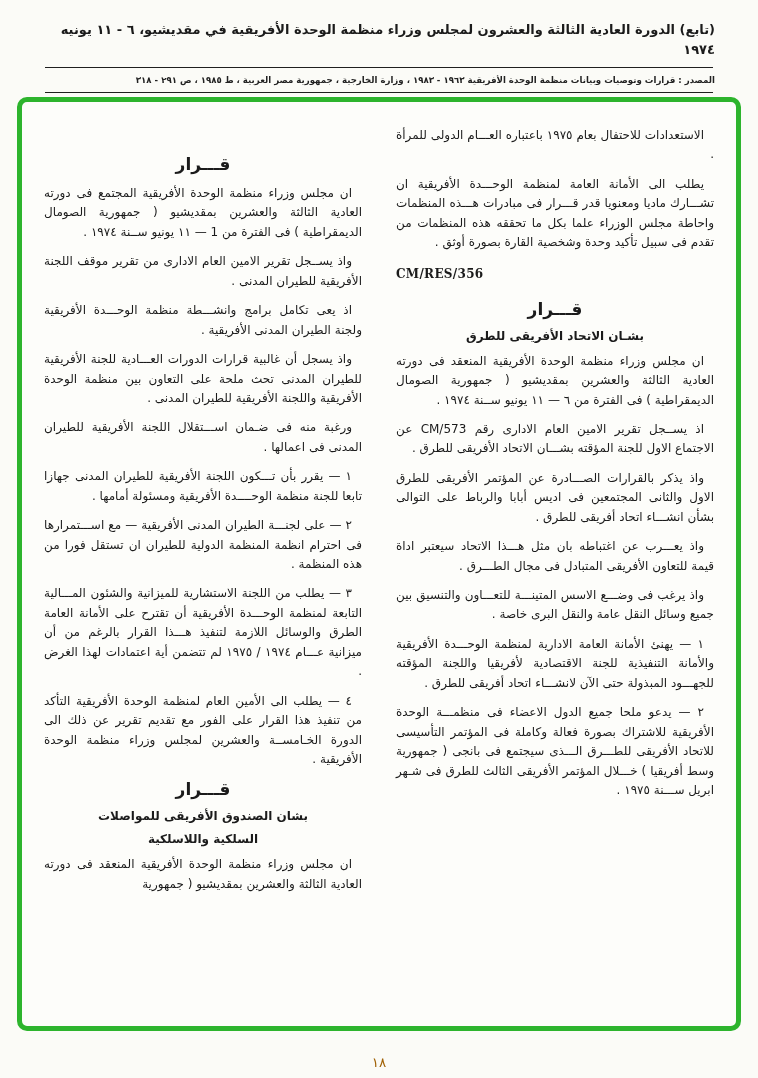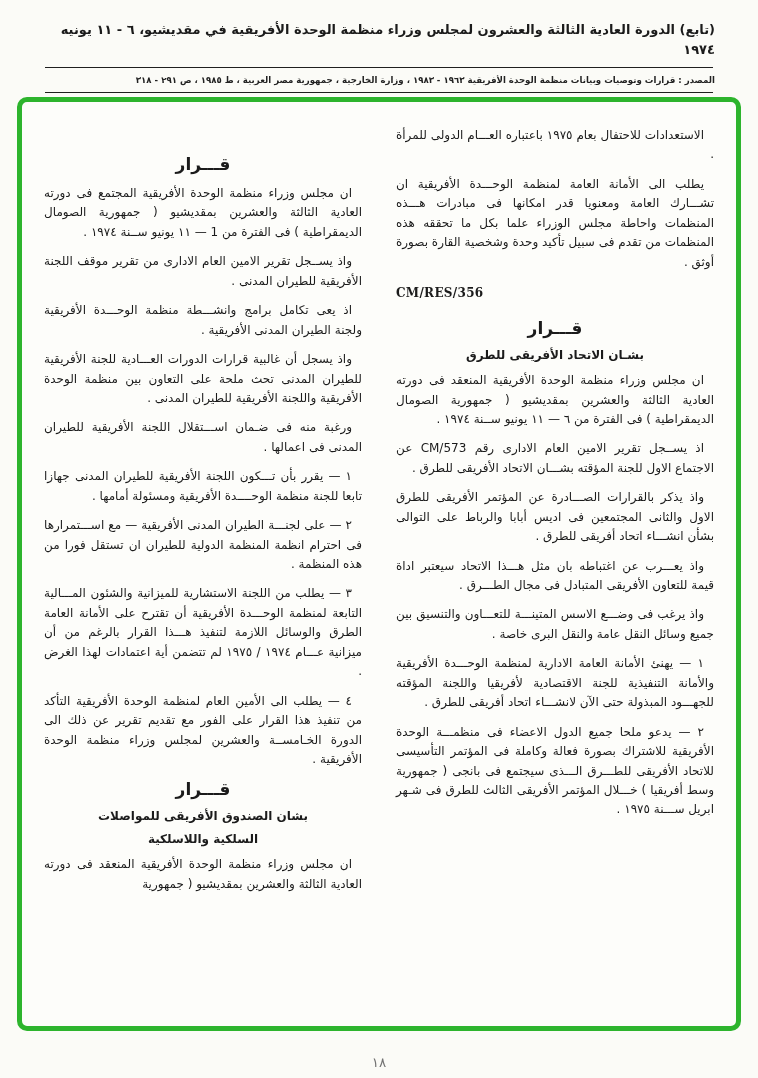--- a/index.html
+++ b/index.html
@@ -97,38 +97,38 @@
   }
 
   
   .page-footer {
     position: absolute;
     bottom: 8px;
     left: 0;
     width: 100%;
     text-align: center;
     font-size: 13.5px;
-    color: #737373;
+    color: #a16207;
   }
 </style>
 </head>
 <body>
 
 <div class="page-header">
   <div class="header-title">(تابع) الدورة العادية الثالثة والعشرون لمجلس وزراء منظمة الوحدة الأفريقية في مقديشيو، ٦ - ١١ يونيه ١٩٧٤</div>
   <hr class="rule">
   <div class="header-source">المصدر : قرارات وتوصيات وبيانات منظمة الوحدة الأفريقية ١٩٦٣ - ١٩٨٣ ، وزارة الخارجية ، جمهورية مصر العربية ، ط ١٩٨٥ ، ص ٢٩١ - ٣١٨</div>
   <hr class="rule second">
 </div>
 
 <div class="content-frame" style="border-color: rgb(45, 180, 45);">
   <div class="columns">
     <div class="column column-right">
         <div class="para">الاستعدادات للاحتفال بعام ١٩٧٥ باعتباره العـــام الدولى للمرأة .</div>
-        <div class="para">يطلب الى الأمانة العامة لمنظمة الوحـــدة الأفريقية ان تشـــارك العامة ومعنويا قدر امكانها فى مبادرات هـــذه المنظمات واحاطة مجلس الوزراء علما بكل ما تحققه هذه المنظمات من تقدم فى سبيل تأكيد وحدة وشخصية القارة بصورة أوثق .</div>
+        <div class="para">يطلب الى الأمانة العامة لمنظمة الوحـــدة الأفريقية ان تشـــارك ماديا ومعنويا قدر قـــرار فى مبادرات هـــذه المنظمات واحاطة مجلس الوزراء علما بكل ما تحققه هذه المنظمات من تقدم فى سبيل تأكيد وحدة وشخصية القارة بصورة أوثق .</div>
         <div class="res-ref">CM/RES/356</div>
         <div class="res-heading">قـــرار</div>
         <div class="res-subheading">بشـان الاتحاد الأفريقى للطرق</div>
         <div class="para">ان مجلس وزراء منظمة الوحدة الأفريقية المنعقد فى دورته العادية الثالثة والعشرين بمقديشيو ( جمهورية الصومال الديمقراطية ) فى الفترة من ٦ — ١١ يونيو ســنة ١٩٧٤ .</div>
         <div class="para">اذ يســجل تقرير الامين العام الادارى رقم CM/573 عن الاجتماع الاول للجنة المؤقته بشـــان الاتحاد الأفريقى للطرق .</div>
         <div class="para">واذ يذكر بالقرارات الصـــادرة عن المؤتمر الأفريقى للطرق الاول والثانى المجتمعين فى اديس أبابا والرباط على التوالى بشأن انشـــاء اتحاد أفريقى للطرق .</div>
         <div class="para">واذ يعـــرب عن اغتباطه بان مثل هـــذا الاتحاد سيعتبر اداة قيمة للتعاون الأفريقى المتبادل فى مجال الطـــرق .</div>
         <div class="para">واذ يرغب فى وضـــع الاسس المتينـــة للتعـــاون والتنسيق بين جميع وسائل النقل عامة والنقل البرى خاصة .</div>
         <div class="para">١ — يهنئ الأمانة العامة الادارية لمنظمة الوحـــدة الأفريقية والأمانة التنفيذية للجنة الاقتصادية لأفريقيا واللجنة المؤقته للجهـــود المبذولة حتى الآن لانشـــاء اتحاد أفريقى للطرق .</div>
         <div class="para">٢ — يدعو ملحا جميع الدول الاعضاء فى منظمـــة الوحدة الأفريقية للاشتراك بصورة فعالة وكاملة فى المؤتمر التأسيسى للاتحاد الأفريقى للطـــرق الـــذى سيجتمع فى بانجى ( جمهورية وسط أفريقيا ) خـــلال المؤتمر الأفريقى الثالث للطرق فى شـهر ابريل ســـنة ١٩٧٥ .</div>

